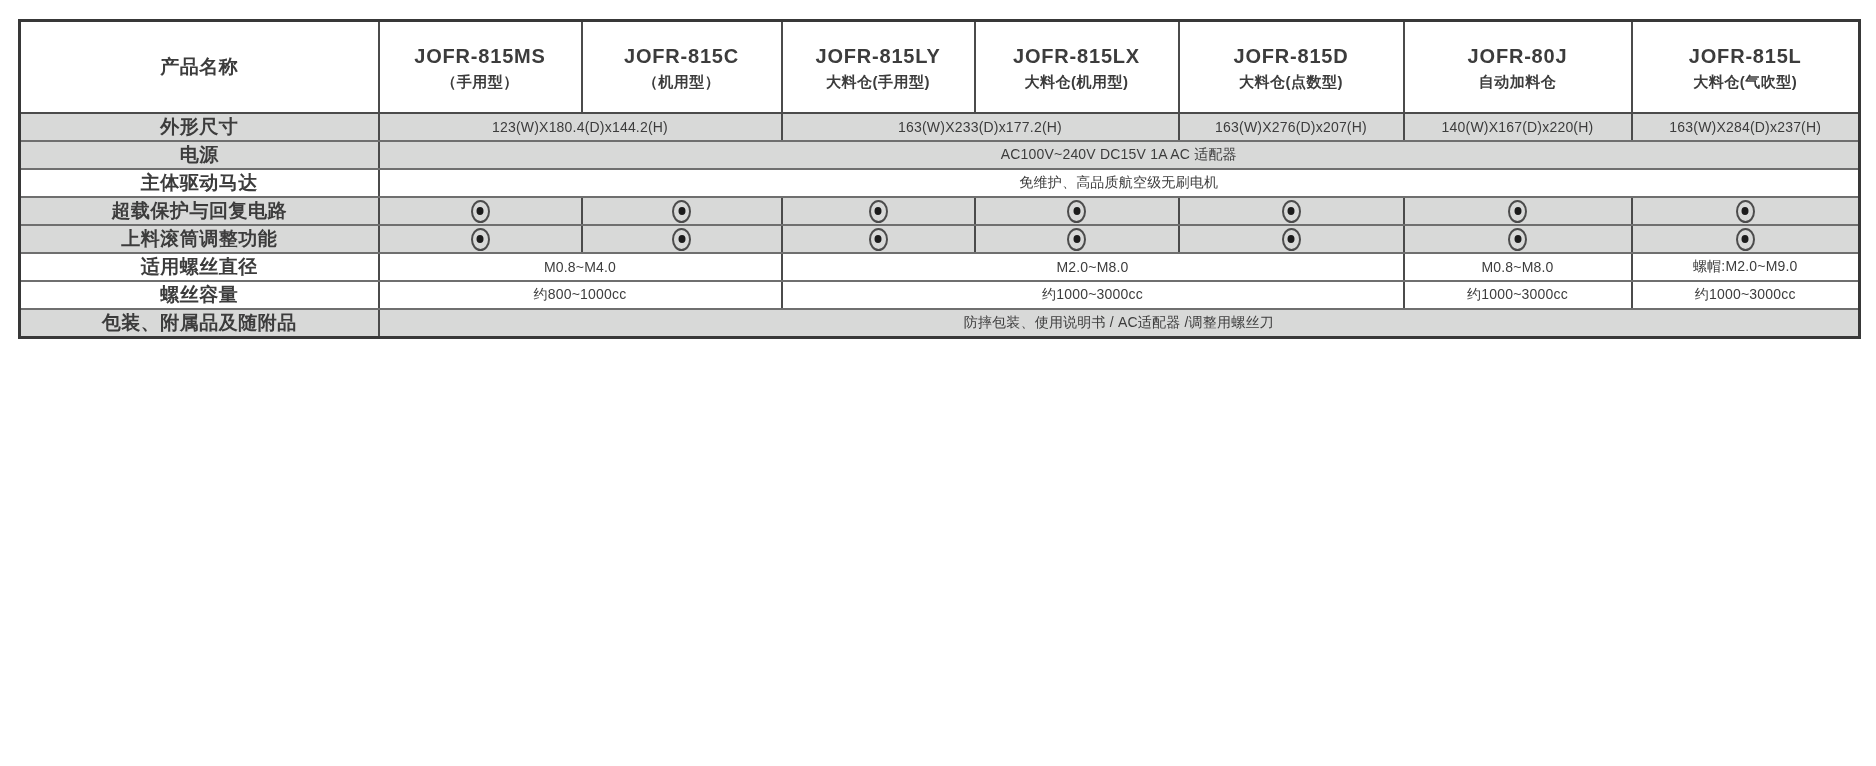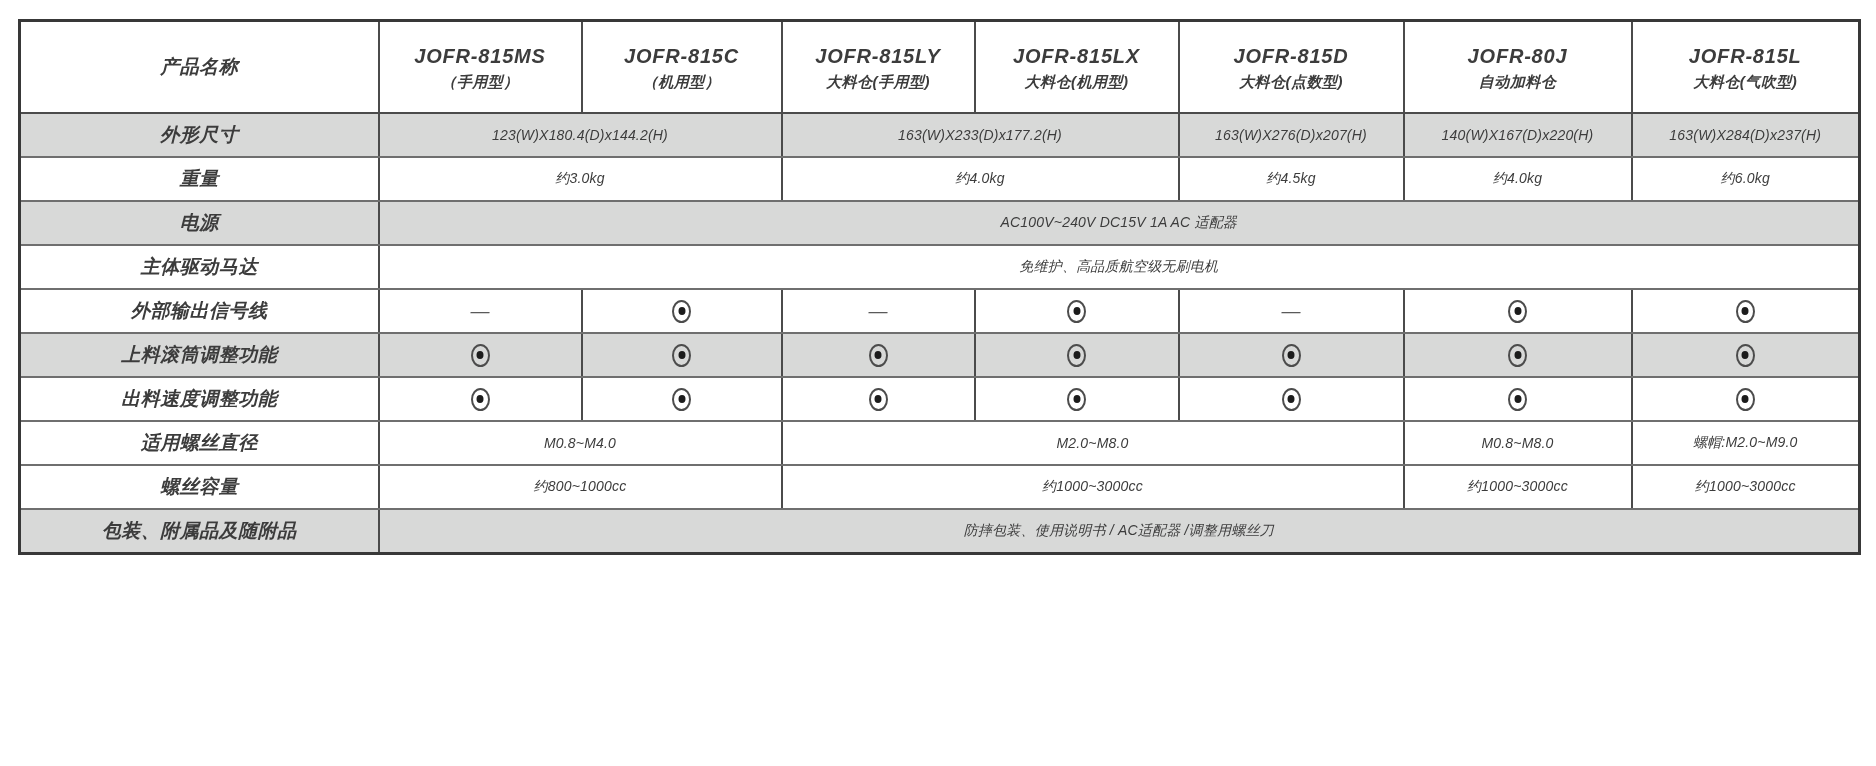--- a/index.html
+++ b/index.html
@@ -8,35 +8,34 @@
     font-family:"Liberation Sans","DejaVu Sans",sans-serif;
     color:#3c3c3c;
   }
   .page{width:1876px;height:766px;position:relative;}
   table.spec-table{
     border-collapse:collapse;
     table-layout:fixed;
     width:1840px;
     margin:19px 0 4px 18px;
     border:3px solid #383838;
-    font-style:italic;
   }
   .spec-table th,.spec-table td{
     border-left:2px solid #4b4b4b;
     border-right:2px solid #4b4b4b;
     border-top:2px solid #6f6f6f;
     border-bottom:2px solid #6f6f6f;
     text-align:center;
     vertical-align:middle;
     padding:0 4px;
     overflow:hidden;
     white-space:nowrap;
   }
   .header-row th{height:90px;border-bottom:2px solid #4b4b4b;}
-  tbody tr{height:44px;}
+  tbody tr{height:28px;}
   .row-gray{background:#d8d9d8;}
   .row-white{background:#ffffff;}
   .label-cell{font-size:19px;font-weight:bold;letter-spacing:0.5px;}
   .model{font-size:20px;font-weight:bold;letter-spacing:0.8px;line-height:1.45;}
   .variant{font-size:15px;font-weight:bold;letter-spacing:0.5px;line-height:1.45;}
   td.val{font-size:14px;font-weight:normal;letter-spacing:0.2px;}
   td.sym{font-size:19px;color:#5a5a5a;}
   .dot-icon{
     display:inline-block;width:15px;height:19px;
     border:2px solid #4c4c4c;border-radius:50%;
@@ -98,58 +97,40 @@
     </thead>
     <tbody>
       <tr class="row-gray">
         <th class="label-cell">外形尺寸</th>
         <td class="val" colspan="2">123(W)X180.4(D)x144.2(H)</td>
         <td class="val" colspan="2">163(W)X233(D)x177.2(H)</td>
         <td class="val">163(W)X276(D)x207(H)</td>
         <td class="val">140(W)X167(D)x220(H)</td>
         <td class="val">163(W)X284(D)x237(H)</td>
       </tr>
-      <tr class="row-white">
-        <th class="label-cell">重量</th>
-        <td class="val" colspan="2">约3.0kg</td>
-        <td class="val" colspan="2">约4.0kg</td>
-        <td class="val">约4.5kg</td>
-        <td class="val">约4.0kg</td>
-        <td class="val">约6.0kg</td>
-      </tr>
       <tr class="row-gray">
         <th class="label-cell">电源</th>
         <td class="val" colspan="7">AC100V~240V DC15V 1A AC 适配器</td>
       </tr>
       <tr class="row-white">
         <th class="label-cell">主体驱动马达</th>
         <td class="val" colspan="7">免维护、高品质航空级无刷电机</td>
       </tr>
-      <tr class="row-white">
-        <th class="label-cell">外部输出信号线</th>
-        <td class="sym">—</td>
-        <td class="sym"><span class="dot-icon"></span></td>
-        <td class="sym">—</td>
-        <td class="sym"><span class="dot-icon"></span></td>
-        <td class="sym">—</td>
-        <td class="sym"><span class="dot-icon"></span></td>
-        <td class="sym"><span class="dot-icon"></span></td>
-      </tr>
       <tr class="row-gray">
-        <th class="label-cell">上料滚筒调整功能</th>
+        <th class="label-cell">超载保护与回复电路</th>
         <td class="sym"><span class="dot-icon"></span></td>
         <td class="sym"><span class="dot-icon"></span></td>
         <td class="sym"><span class="dot-icon"></span></td>
         <td class="sym"><span class="dot-icon"></span></td>
         <td class="sym"><span class="dot-icon"></span></td>
         <td class="sym"><span class="dot-icon"></span></td>
         <td class="sym"><span class="dot-icon"></span></td>
       </tr>
-      <tr class="row-white">
-        <th class="label-cell">出料速度调整功能</th>
+      <tr class="row-gray">
+        <th class="label-cell">上料滚筒调整功能</th>
         <td class="sym"><span class="dot-icon"></span></td>
         <td class="sym"><span class="dot-icon"></span></td>
         <td class="sym"><span class="dot-icon"></span></td>
         <td class="sym"><span class="dot-icon"></span></td>
         <td class="sym"><span class="dot-icon"></span></td>
         <td class="sym"><span class="dot-icon"></span></td>
         <td class="sym"><span class="dot-icon"></span></td>
       </tr>
       <tr class="row-white">
         <th class="label-cell">适用螺丝直径</th>

